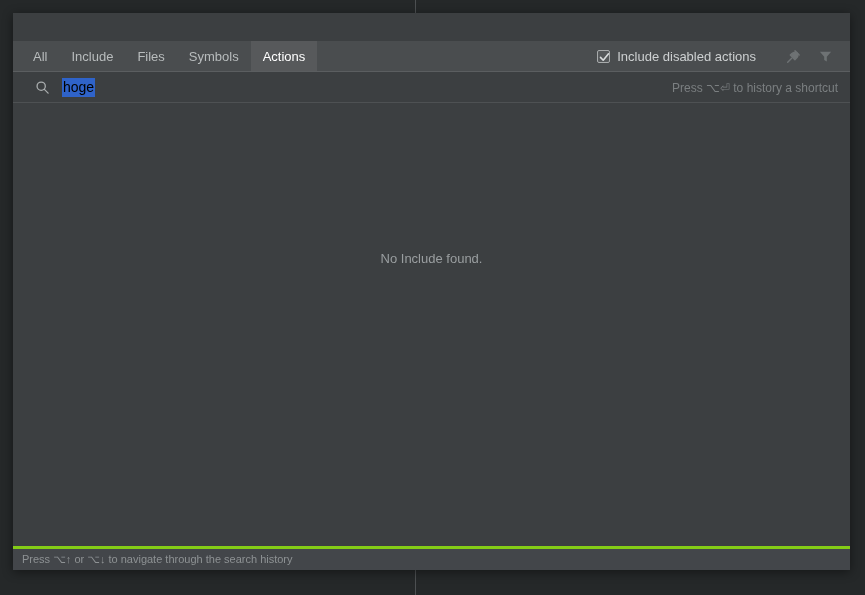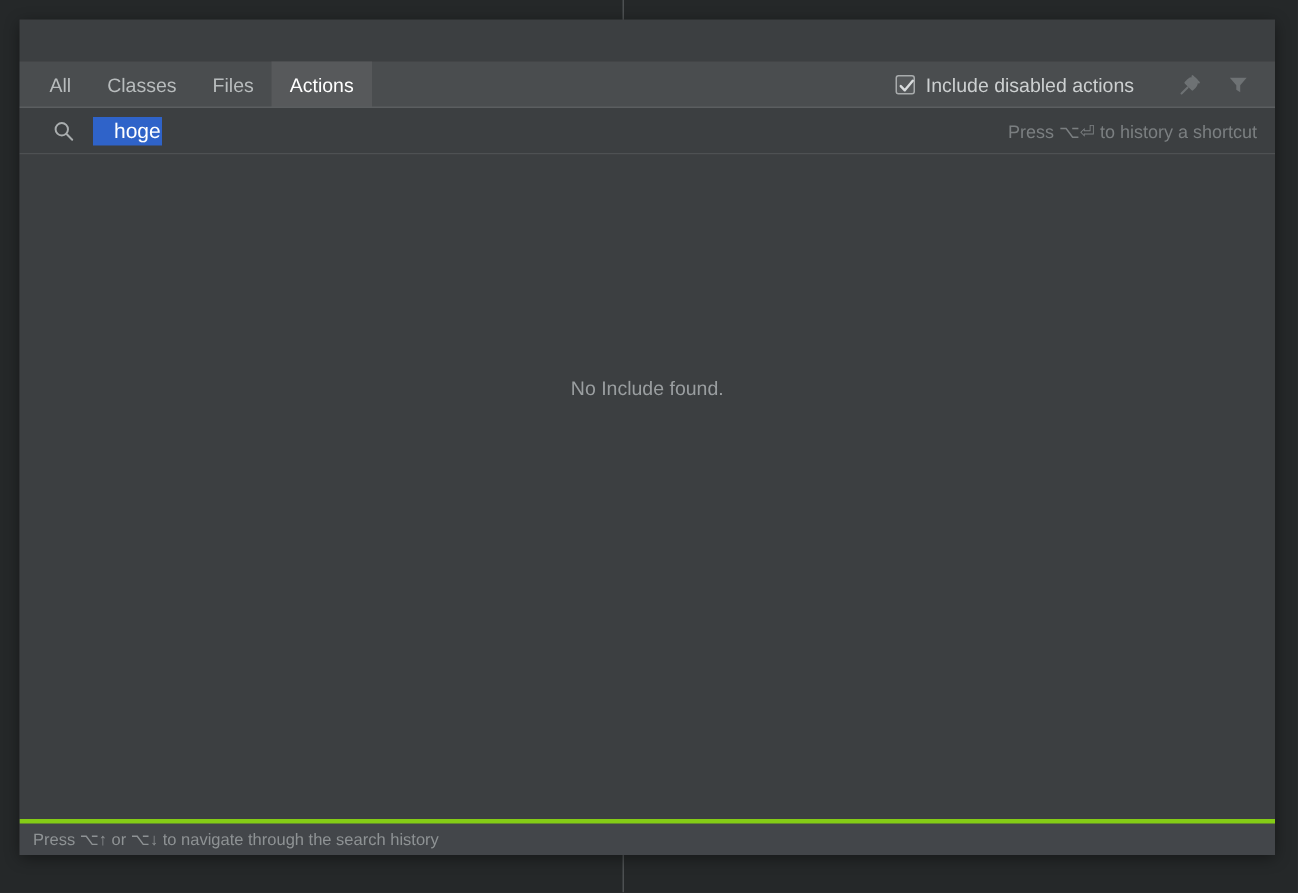--- a/index.html
+++ b/index.html
@@ -132,23 +132,23 @@
   #searchrow::after {
     content: "";
     position: absolute;
     left: 0; right: 0; bottom: 0;
     height: 1px;
     background: #4e5153;
   }
   #search-icon { flex: 0 0 auto; display: flex; align-items: center; margin-right: 12px; }
   #search-value {
     font-size: 14px;
-    color: #ffffff;
+    color: #000000;
     background: #2f63c9;
-    padding: 1px 1px 2px 14px;
+    padding: 1px 1px 2px 1px;
     line-height: 16px;
     white-space: pre;
   }
   #search-input-area { display: flex; align-items: center; flex: 1 1 auto; min-width: 0; }
   #shortcut-hint {
     font-size: 12px;
     color: #7b7f81;
     white-space: nowrap;
     margin-left: auto;
     padding-left: 14px;
@@ -191,22 +191,23 @@
 
 <div id="backdrop">
   <div id="backdrop-split"></div>
 </div>
 
 <div id="popup">
 
   <div id="tabbar">
     <div class="tabs">
       <div class="tab">All</div>
-      <div class="tab">Classes</div>
+      <div class="tab">Include</div>
       <div class="tab">Files</div>
+      <div class="tab">Symbols</div>
       <div class="tab active">Actions</div>
     </div>
 
     <div class="tabbar-right">
       <div class="chk-wrap">
         <span class="chkbox">
           <svg width="11" height="11" viewBox="0 0 11 11">
             <path d="M1.5 5.4 L4.2 8.2 L9.5 1.8" fill="none" stroke="#d9dcdd" stroke-width="1.6" stroke-linecap="round" stroke-linejoin="round"></path>
           </svg>
         </span>

